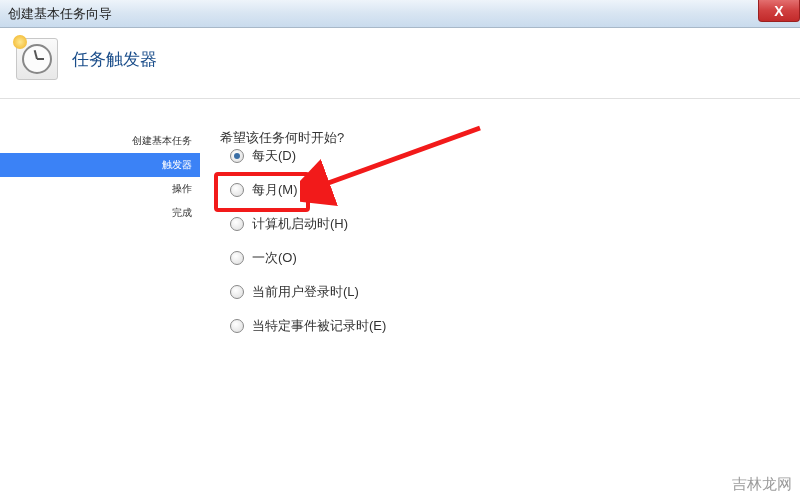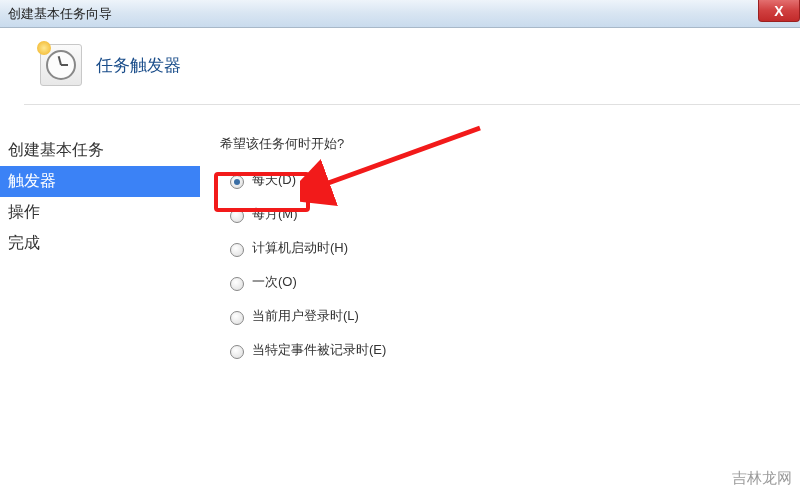--- a/index.html
+++ b/index.html
@@ -23,26 +23,25 @@
       background: linear-gradient(to bottom, #e36f6f 0%, #d04040 50%, #c22a2a 100%);
       border: 1px solid #9a2020;
       border-top: none;
       border-radius: 0 0 4px 4px;
       color: #fff;
       display: flex; align-items: center; justify-content: center;
       font-size: 14px; font-weight: bold;
     }
     
     .header-section {
-      padding: 16px 16px 18px 16px;
+      padding: 10px 16px 18px 16px;
       border-bottom: 1px solid #e0e0e0;
       display: flex;
       align-items: center;
       gap: 14px;
-      margin-left: 24px;
     }
     .clock-icon {
       width: 42px; height: 42px;
       position: relative;
       background: linear-gradient(to bottom, #fafafa, #e8e8e8);
       border: 1px solid #c8c8c8;
       border-radius: 3px;
       display: flex; align-items: center; justify-content: center;
     }
     .clock-icon::before {
@@ -75,26 +74,26 @@
       left: 50%; top: 50%;
       width: 2px; height: 7px;
       background: #555;
       transform-origin: bottom;
       transform: translate(-50%, -100%) rotate(90deg);
     }
     .header-title { font-size: 17px; color: #1a4d8a; }
     
     .content { display: flex; }
     .sidebar { width: 200px; padding-top: 30px; }
-    .sidebar-item { padding: 5px 8px; font-size: 16px; color: #333; }
+    .sidebar-item { padding: 5px 8px; font-size: 10px; color: #333; text-align: right; }
     .sidebar-item.selected { background: #3b82f6; color: #fff; }
     
     .main { flex: 1; padding: 30px 0 0 20px; }
-    .question { font-size: 13px; color: #333; margin-bottom: 18px; }
-    .radio-row { display: flex; align-items: flex-end; gap: 8px; margin-bottom: 16px; padding-left: 10px; }
+    .question { font-size: 13px; color: #333; }
+    .radio-row { display: flex; align-items: center; gap: 8px; margin-bottom: 16px; padding-left: 10px; }
     .radio-outer {
       width: 14px; height: 14px;
       border: 1px solid #888;
       border-radius: 50%;
       background: radial-gradient(circle at 40% 35%, #fff, #dcdcdc);
       display: flex; align-items: center; justify-content: center;
     }
     .radio-outer.checked::after {
       content: '';
       width: 6px; height: 6px;
@@ -106,21 +105,21 @@
     .highlight-box {
       position: absolute;
       border: 4px solid #f21a1a;
       border-radius: 4px;
       pointer-events: none;
     }
     .arrow-svg { position: absolute; pointer-events: none; }
     
     .watermark {
       position: absolute;
-      right: 8px; bottom: 12px;
+      right: 8px; bottom: 6px;
       font-size: 15px; color: rgba(120,120,120,0.75);
       font-family: SimSun, serif;
     }
   </style>
 </head>
 <body>
 
 <div class="titlebar">
   <span class="titlebar-text">创建基本任务向导</span>
   <div class="close-btn">

